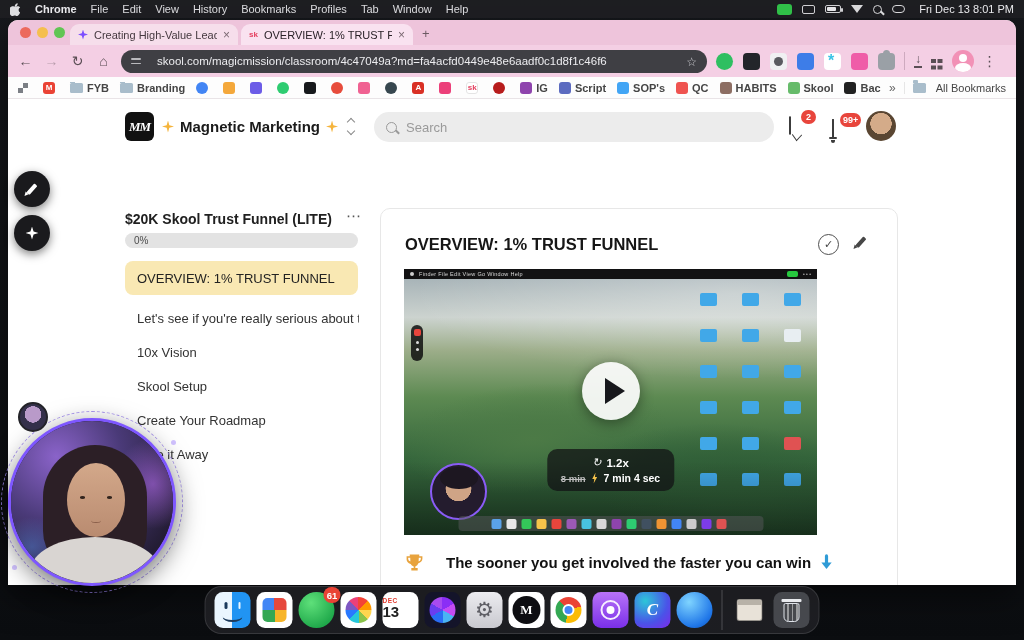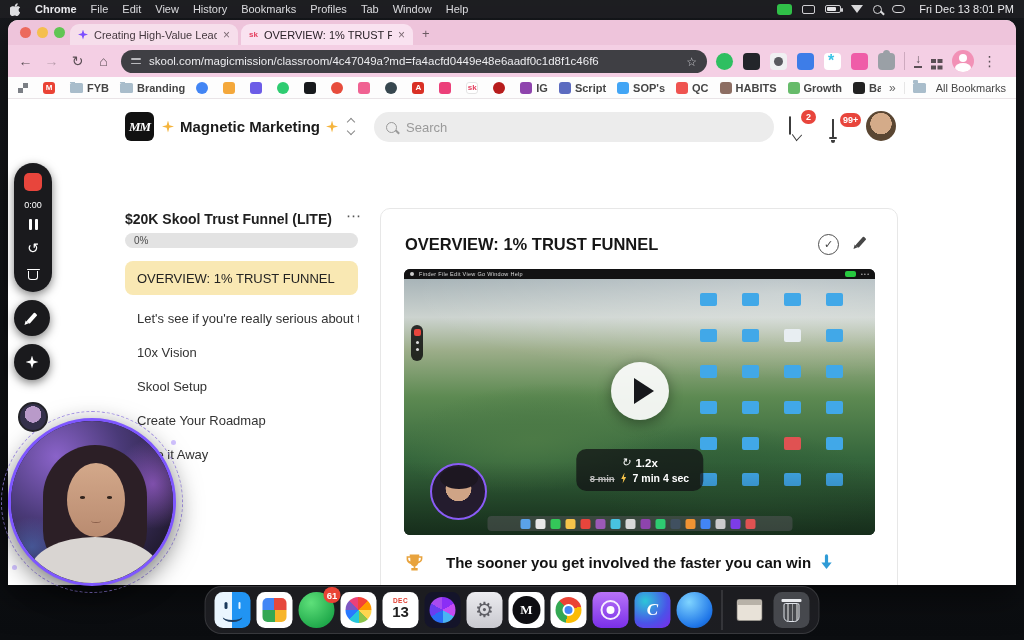--- a/index.html
+++ b/index.html
@@ -46,21 +46,21 @@
   .toolbar { position:absolute; top:25px; left:0; right:0; height:32px; background:#f4cfe4;
     display:flex; align-items:center; padding:0 9px; gap:9px; }
   .navg { font-size:14px; color:#5b4e55; width:17px; text-align:center; }
   .navg.back::after { content:"←"; } .navg.fwd::after { content:"→"; opacity:.4; }
   .navg.rel::after { content:"↻"; } .navg.home::after { content:"⌂"; }
   .addressbar { width:586px; height:23px; background:#3f3f44; border-radius:12px;
     display:flex; align-items:center; padding:0 10px; gap:8px; flex:none; }
   .tune { width:10px; height:8px; position:relative; flex:none; }
   .tune::before, .tune::after { content:""; position:absolute; left:0; right:0; height:1.5px; background:#b9b9bd; border-radius:1px; }
   .tune::before { top:1px; } .tune::after { bottom:1px; }
-  .urltxt { color:#ececef; font-size:11.5px; white-space:nowrap; overflow:hidden; flex:1; }
+  .urltxt { color:#ececef; font-size:11.5px; white-space:nowrap; overflow:hidden; flex:1;margin-left:8px; }
   .abstar::after { content:"☆"; color:#c9c9ce; font-size:12px; }
   .extrow { display:flex; align-items:center; gap:10px; }
   .ext { width:17px; height:17px; border-radius:4px; position:relative; flex:none; }
   .ext.cam::after { content:""; position:absolute; inset:4px; border-radius:50%; background:#5a5a60; }
   .ext.snow { background:#fff; } .ext.snow::after { content:"*"; position:absolute; left:4px; top:-1px; color:#39c3e6; font-size:16px; font-weight:bold; }
   .ext.puz::after { content:""; position:absolute; top:-3px; left:5px; width:7px; height:7px; border-radius:50%; background:#9aa0a6; }
   .vdiv { width:1px; height:18px; background:rgba(90,60,80,.25); }
   .dlico { font-size:12px; color:#5a4e55; border-bottom:2px solid #5a4e55; line-height:11px; padding:0 1px 1px; }
   .dlico::before { content:"↓"; }
   .grid4 { width:4.5px; height:4.5px; background:#5a4e55; box-shadow:6.5px 0 0 #5a4e55, 0 6.5px 0 #5a4e55, 6.5px 6.5px 0 #5a4e55; margin-right:7px; }
@@ -131,21 +131,21 @@
   .ltitle { position:absolute; left:24px; top:26px; font-size:16.5px; font-weight:bold; color:#161616; }
   .ccheck { position:absolute; right:58px; top:25px; width:21px; height:21px; border:1.7px solid #4f4f4f; border-radius:50%;
     color:#444; font-size:11px; display:flex; align-items:center; justify-content:center; }
   .ccheck::after { content:"✓"; }
   .penbox { position:absolute; right:27px; top:26px; width:18px; height:18px; }
   .pencil { position:absolute; left:7px; top:1px; width:3.5px; height:12px; background:#474747; border-radius:1px; transform:rotate(42deg); }
   .pencil::after { content:""; position:absolute; top:100%; left:-0.6px; border-left:2.4px solid transparent; border-right:2.4px solid transparent; border-top:4px solid #474747; }
   .pencil.wt { background:#fff; } .pencil.wt::after { border-top-color:#fff; }
 
   
-  .video { position:absolute; left:23px; top:60px; width:471px; height:266px; border-radius:6px; overflow:hidden; background:#101214; }
+  .video { position:absolute; left:23px; top:60px; width:413px; height:266px; border-radius:0; overflow:hidden; background:#101214; }
   .vmb { position:absolute; top:0; left:0; right:0; height:10px; background:rgba(18,18,20,.92);
     display:flex; align-items:center; gap:5px; padding:0 6px; z-index:3; }
   .vapple { width:4px; height:4px; border-radius:50%; background:#cfcfcf; flex:none; }
   .vmtxt { color:#d8d8d8; font-size:5.5px; letter-spacing:.3px; white-space:nowrap; overflow:hidden; }
   .vflex { flex:1; }
   .vchip { width:11px; height:6px; border-radius:2px; background:#27c93f; flex:none; }
   .vdots { color:#bbb; font-size:5px; white-space:nowrap; }
   .vwall { position:absolute; top:10px; left:0; right:0; bottom:0;
     background:radial-gradient(130% 55% at 80% 6%, rgba(255,255,255,.3), transparent 60%),
       linear-gradient(180deg,#a8b4b8 0%,#ccd3cf 15%,#9cad89 28%,#5d8a52 46%,#35663c 70%,#24492c 100%); }
@@ -238,21 +238,21 @@
   .finder b.le { left:10px; background:#1b3a5c; } .finder b.re { right:10px; background:#eaf6ff; }
   .finder::after { content:""; position:absolute; left:8px; right:8px; bottom:6px; height:9px;
     border-bottom:2.2px solid #1b3a5c; border-radius:0 0 50% 50%; }
   .mosaic { background:#fff; } .mosaic::after { content:""; position:absolute; inset:6px; border-radius:5px;
     background:conic-gradient(#e6483d 0 25%, #f7b529 0 50%, #35a854 0 75%, #4286f5 0); }
   .gapp { border-radius:50%; background:radial-gradient(circle at 35% 30%, #5ee07a, #1fa84a 75%); }
   .dbadge { position:absolute; top:-5px; right:-6px; min-width:17px; height:16px; border-radius:8px; background:#e94335;
     color:#fff; font-size:9.5px; font-weight:bold; display:flex; align-items:center; justify-content:center; padding:8px 3px; }
   .photos { background:#fff; } .photos::after { content:""; position:absolute; inset:5px; border-radius:50%;
     background:conic-gradient(#f44336 0 45deg,#ff9800 0 90deg,#ffd54f 0 135deg,#8bc34a 0 180deg,#26c6da 0 225deg,#2979ff 0 270deg,#7e57c2 0 315deg,#ec407a 0); }
-  .cal { background:#fff; text-align:center; }
+  .cal { background:#fff; text-align:left; }
   .calm { display:block; font-size:6.5px; color:#e23b2e; font-weight:bold; letter-spacing:.5px; margin-top:5px; }
   .cald { display:block; font-size:15px; color:#222; line-height:1.05; }
   .pin { background:#14142a; } .pin::after { content:""; position:absolute; inset:5px; border-radius:50%;
     background:conic-gradient(#8a2ef5 0 60deg,#c44bf3 0 120deg,#4ab3f4 0 180deg,#2a6df5 0 240deg,#6a3df0 0 300deg,#a84bf0 0); }
   .set { background:linear-gradient(#ececf0,#c9c9cf); display:flex; align-items:center; justify-content:center; }
   .set::after { content:"⚙"; font-size:21px; color:#5f5f66; }
   .mapp { background:#fff; } .mcir { position:absolute; inset:4px; border-radius:50%; background:#0e0e12;
     color:#fff; font:bold 13px "Liberation Serif", serif; display:flex; align-items:center; justify-content:center; }
   .chr { background:#fff; } .chr::before { content:""; position:absolute; inset:5px; border-radius:50%;
     background:conic-gradient(from -45deg, #ea4335 0 33%, #fbbc05 0 66%, #34a853 0); }
@@ -436,21 +436,21 @@
         <span class="bm">
             <i class="bmi" style="background:#ef5350"></i>
             <b>QC</b>
           </span>
         <span class="bm">
             <i class="bmi" style="background:#8d6e63"></i>
             <b>HABITS</b>
           </span>
         <span class="bm">
             <i class="bmi" style="background:#66bb6a"></i>
-            <b>Growth</b>
+            <b>Skool</b>
           </span>
         <span class="bm">
             <i class="bmi" style="background:#212121"></i>
             <b>Backpak AI</b>
           </span>
 
       </div>
       <span class="bmmore">»</span>
       <span class="allbm">
           <i class="fol"></i>
@@ -542,30 +542,20 @@
           <svg width="15" height="17" viewBox="0 0 16 17">
               <path d="M8 1.5v8" stroke="#2f9bd6" stroke-width="3.4" stroke-linecap="round" fill="none"></path>
               <path d="M2.5 8.5l5.5 7 5.5-7z" fill="#2f9bd6"></path>
             </svg>
         </div>
       </div>
     </div>
   </div>
 
   <div class="rec">
-    <div class="recpill">
-      <span class="stopbtn"></span>
-      <span class="rtimer">0:00</span>
-      <span class="pauseico">
-          <b></b>
-          <b></b>
-        </span>
-      <span class="restartico"></span>
-      <span class="trashico"></span>
-    </div>
     <div class="reccir">
         <i class="pencil wt" style="position:static;transform:rotate(42deg)"></i>
       </div>
     <div class="reccir">
         <i class="wstar"></i>
       </div>
   </div>
   <div class="miniav"></div>
 
   <div class="dashring"></div>

